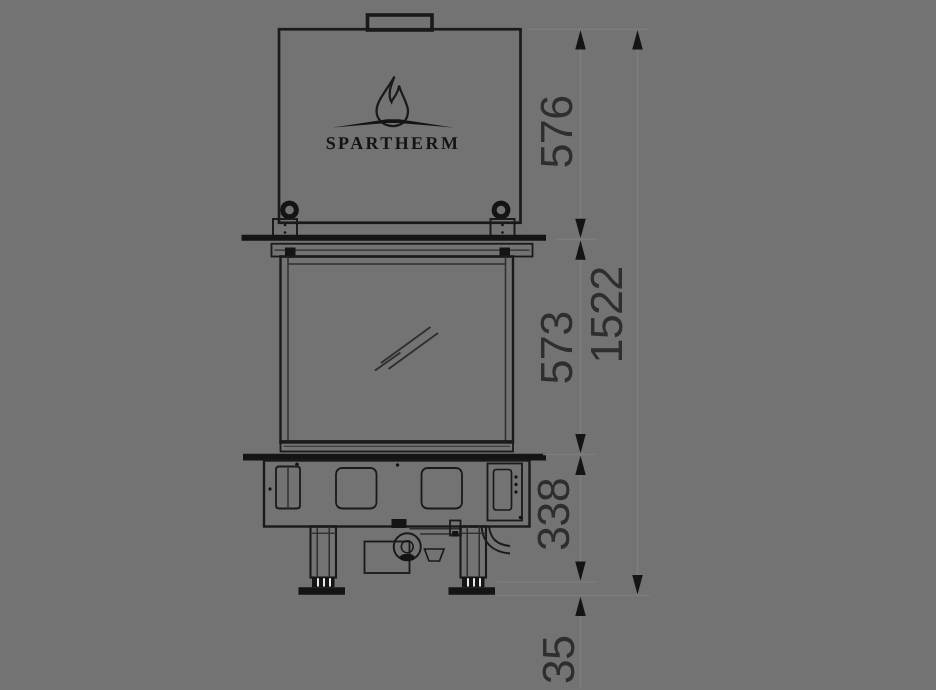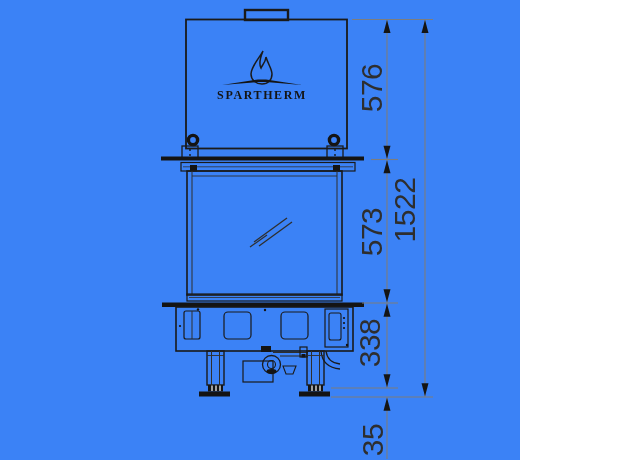--- a/index.html
+++ b/index.html
@@ -1,16 +1,16 @@
 <!DOCTYPE html>
 <html><head>
 <meta charset="utf-8">
 <style>
   html,body{margin:0;padding:0;background:#fff;}
-  .canvas{position:relative;width:520px;height:460px;background:#3b82f6;overflow:hidden;}
+  .canvas{position:relative;width:624px;height:460px;background:#737373;overflow:hidden;}
   svg{display:block;}
   .outline{stroke:#1a1a1a;fill:none;}
   .thin{stroke:#2e2e2e;fill:none;}
   .fillDark{fill:#141414;stroke:none;}
   .dim{stroke:#7d7d7d;fill:none;stroke-width:1.1;}
   .arrow{fill:#141414;stroke:none;}
   .dim-text{font-family:"Liberation Sans",sans-serif;font-size:30px;fill:#2e2e2e;letter-spacing:-0.5px;}
   .brand-text{font-family:"Liberation Serif",serif;font-weight:bold;font-size:12px;fill:#141414;letter-spacing:1.6px;}
 </style>
 </head>

